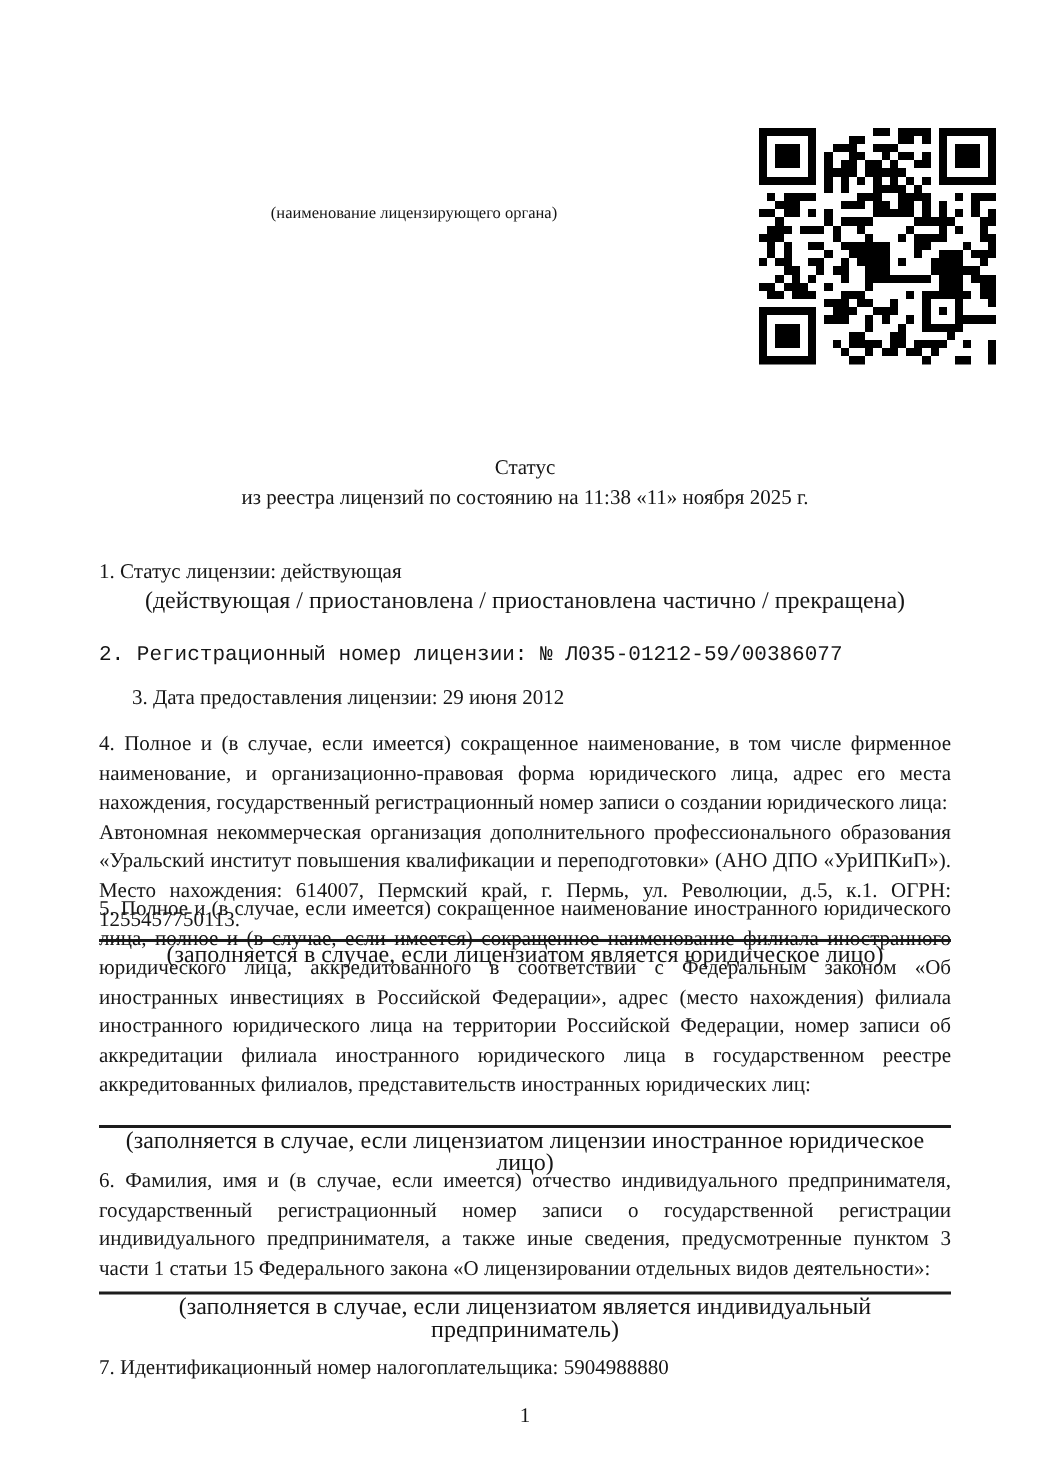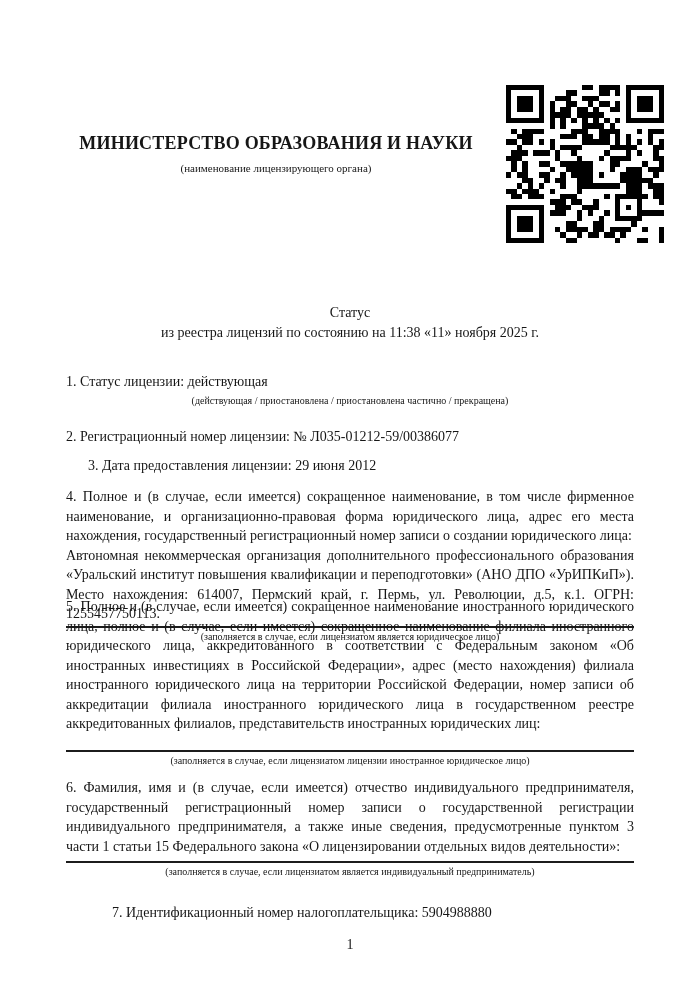--- a/index.html
+++ b/index.html
@@ -53,53 +53,52 @@
     left: 66px;
     width: 568px;
     font-size: 14px;
     line-height: 20px;
   }
   .para {
     text-align: justify;
     line-height: 19.5px;
   }
   .caption {
-    font-size: 10px;
+    font-size: 16px;
     line-height: 15px;
     text-align: center;
     margin-top: 1px;
   }
   .rule {
     border-top: 2px solid #1c1c1c;
     height: 0;
   }
   #item1 { top: 372px; }
-  #item2 { top: 427px; }
+  #item2 { top: 427px; font-family: Liberation Mono, monospace; }
   #item3 { top: 456px; margin-left: 22px; }
   #item4 { top: 487px; }
   #item5 { top: 597px; }
   #item6 { top: 778px; }
-  #item7 { top: 903px; margin-left: 46px; }
+  #item7 { top: 903px; }
   .page-number {
     position: absolute;
     top: 936px;
     left: 66px;
     width: 568px;
     text-align: center;
     font-size: 14px;
     line-height: 18px;
   }
 </style>
 </head>
 <body>
 
 <div class="page">
 
   <div class="ministry">
-    <div class="ministry-name">МИНИСТЕРСТВО ОБРАЗОВАНИЯ И НАУКИ</div>
     <div class="ministry-caption">(наименование лицензирующего органа)</div>
   </div>
 
   <svg id="qr" class="qr" viewBox="0 0 29 29" shape-rendering="crispEdges">
       <g fill="#000000">
         <rect x="0" y="0" width="1" height="1"></rect>
         <rect x="1" y="0" width="1" height="1"></rect>
         <rect x="2" y="0" width="1" height="1"></rect>
         <rect x="3" y="0" width="1" height="1"></rect>
         <rect x="4" y="0" width="1" height="1"></rect>

